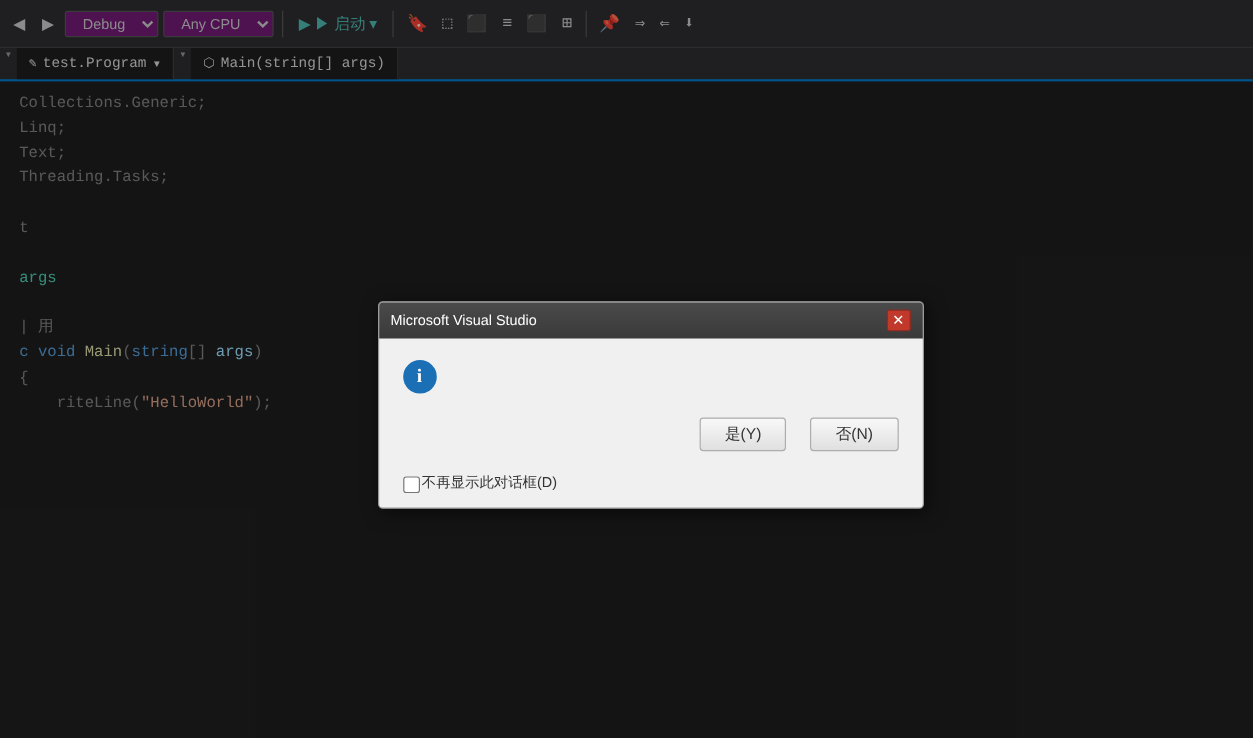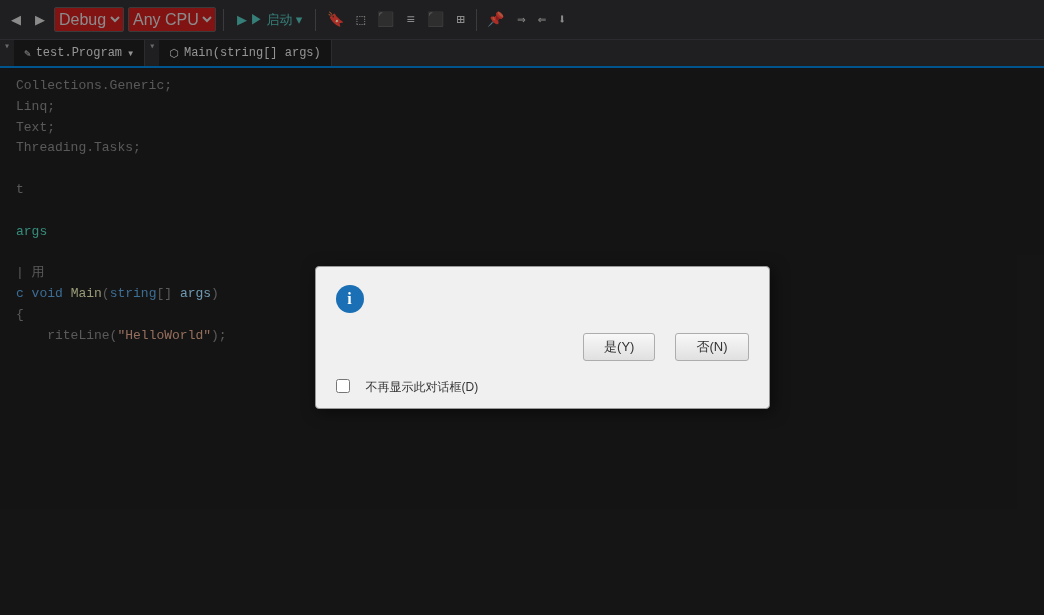--- a/index.html
+++ b/index.html
@@ -26,25 +26,25 @@
       background: transparent;
       border: none;
       color: #c8c8c8;
       cursor: pointer;
       padding: 3px 5px;
       font-size: 13px;
       border-radius: 2px;
     }
 
     .dropdown-select {
-      background: #b91c1c;
+      background: #701a75;
       border: 1px solid #555;
       color: #c8c8c8;
-      padding: 2px 0;
-      font-size: 16px;
+      padding: 2px 10px;
+      font-size: 12px;
       border-radius: 2px;
       cursor: pointer;
     }
 
     .toolbar-separator {
       width: 1px;
       height: 22px;
       background: #555;
       margin: 0 3px;
     }
@@ -218,22 +218,22 @@
       padding: 4px 20px;
       font-size: 13px;
       font-family: 'Segoe UI', 'Microsoft YaHei', sans-serif;
       cursor: pointer;
       border-radius: 3px;
       min-width: 65px;
     }
 
     .dialog-footer {
       display: flex;
-      align-items: flex-start;
-      gap: 16px;
+      align-items: flex-end;
+      gap: 2px;
       padding-top: 4px;
     }
 
     .dialog-checkbox {
       width: 14px;
       height: 14px;
       cursor: pointer;
       border: 1px solid #999;
       background: #fff;
       appearance: auto;
@@ -312,20 +312,24 @@
   <div class="code-line">&nbsp;</div>
   <div class="code-line"><span class="gray">| 用</span></div>
   <div class="code-line"><span class="kw">c void</span> <span class="yellow">Main</span><span class="gray">(</span><span class="kw">string</span><span class="gray">[]</span> <span style="color:#9cdcfe">args</span><span class="gray">)</span></div>
   <div class="code-line"><span class="gray">{</span></div>
   <div class="code-line"><span class="gray">    riteLine(</span><span class="st">"HelloWorld"</span><span class="gray">);</span></div>
 </div>
 
 <div class="modal-overlay">
   <div class="dialog">
 
+    <div class="dialog-titlebar">
+      <span>Microsoft Visual Studio</span>
+      <button class="dialog-close-btn">✕</button>
+    </div>
 
     <div class="dialog-body">
       <div class="dialog-message">
         <div class="dialog-info-icon">i</div>
       </div>
 
       <div class="dialog-buttons">
         <button class="dialog-btn">是(Y)</button>
         <button class="dialog-btn">否(N)</button>
       </div>

